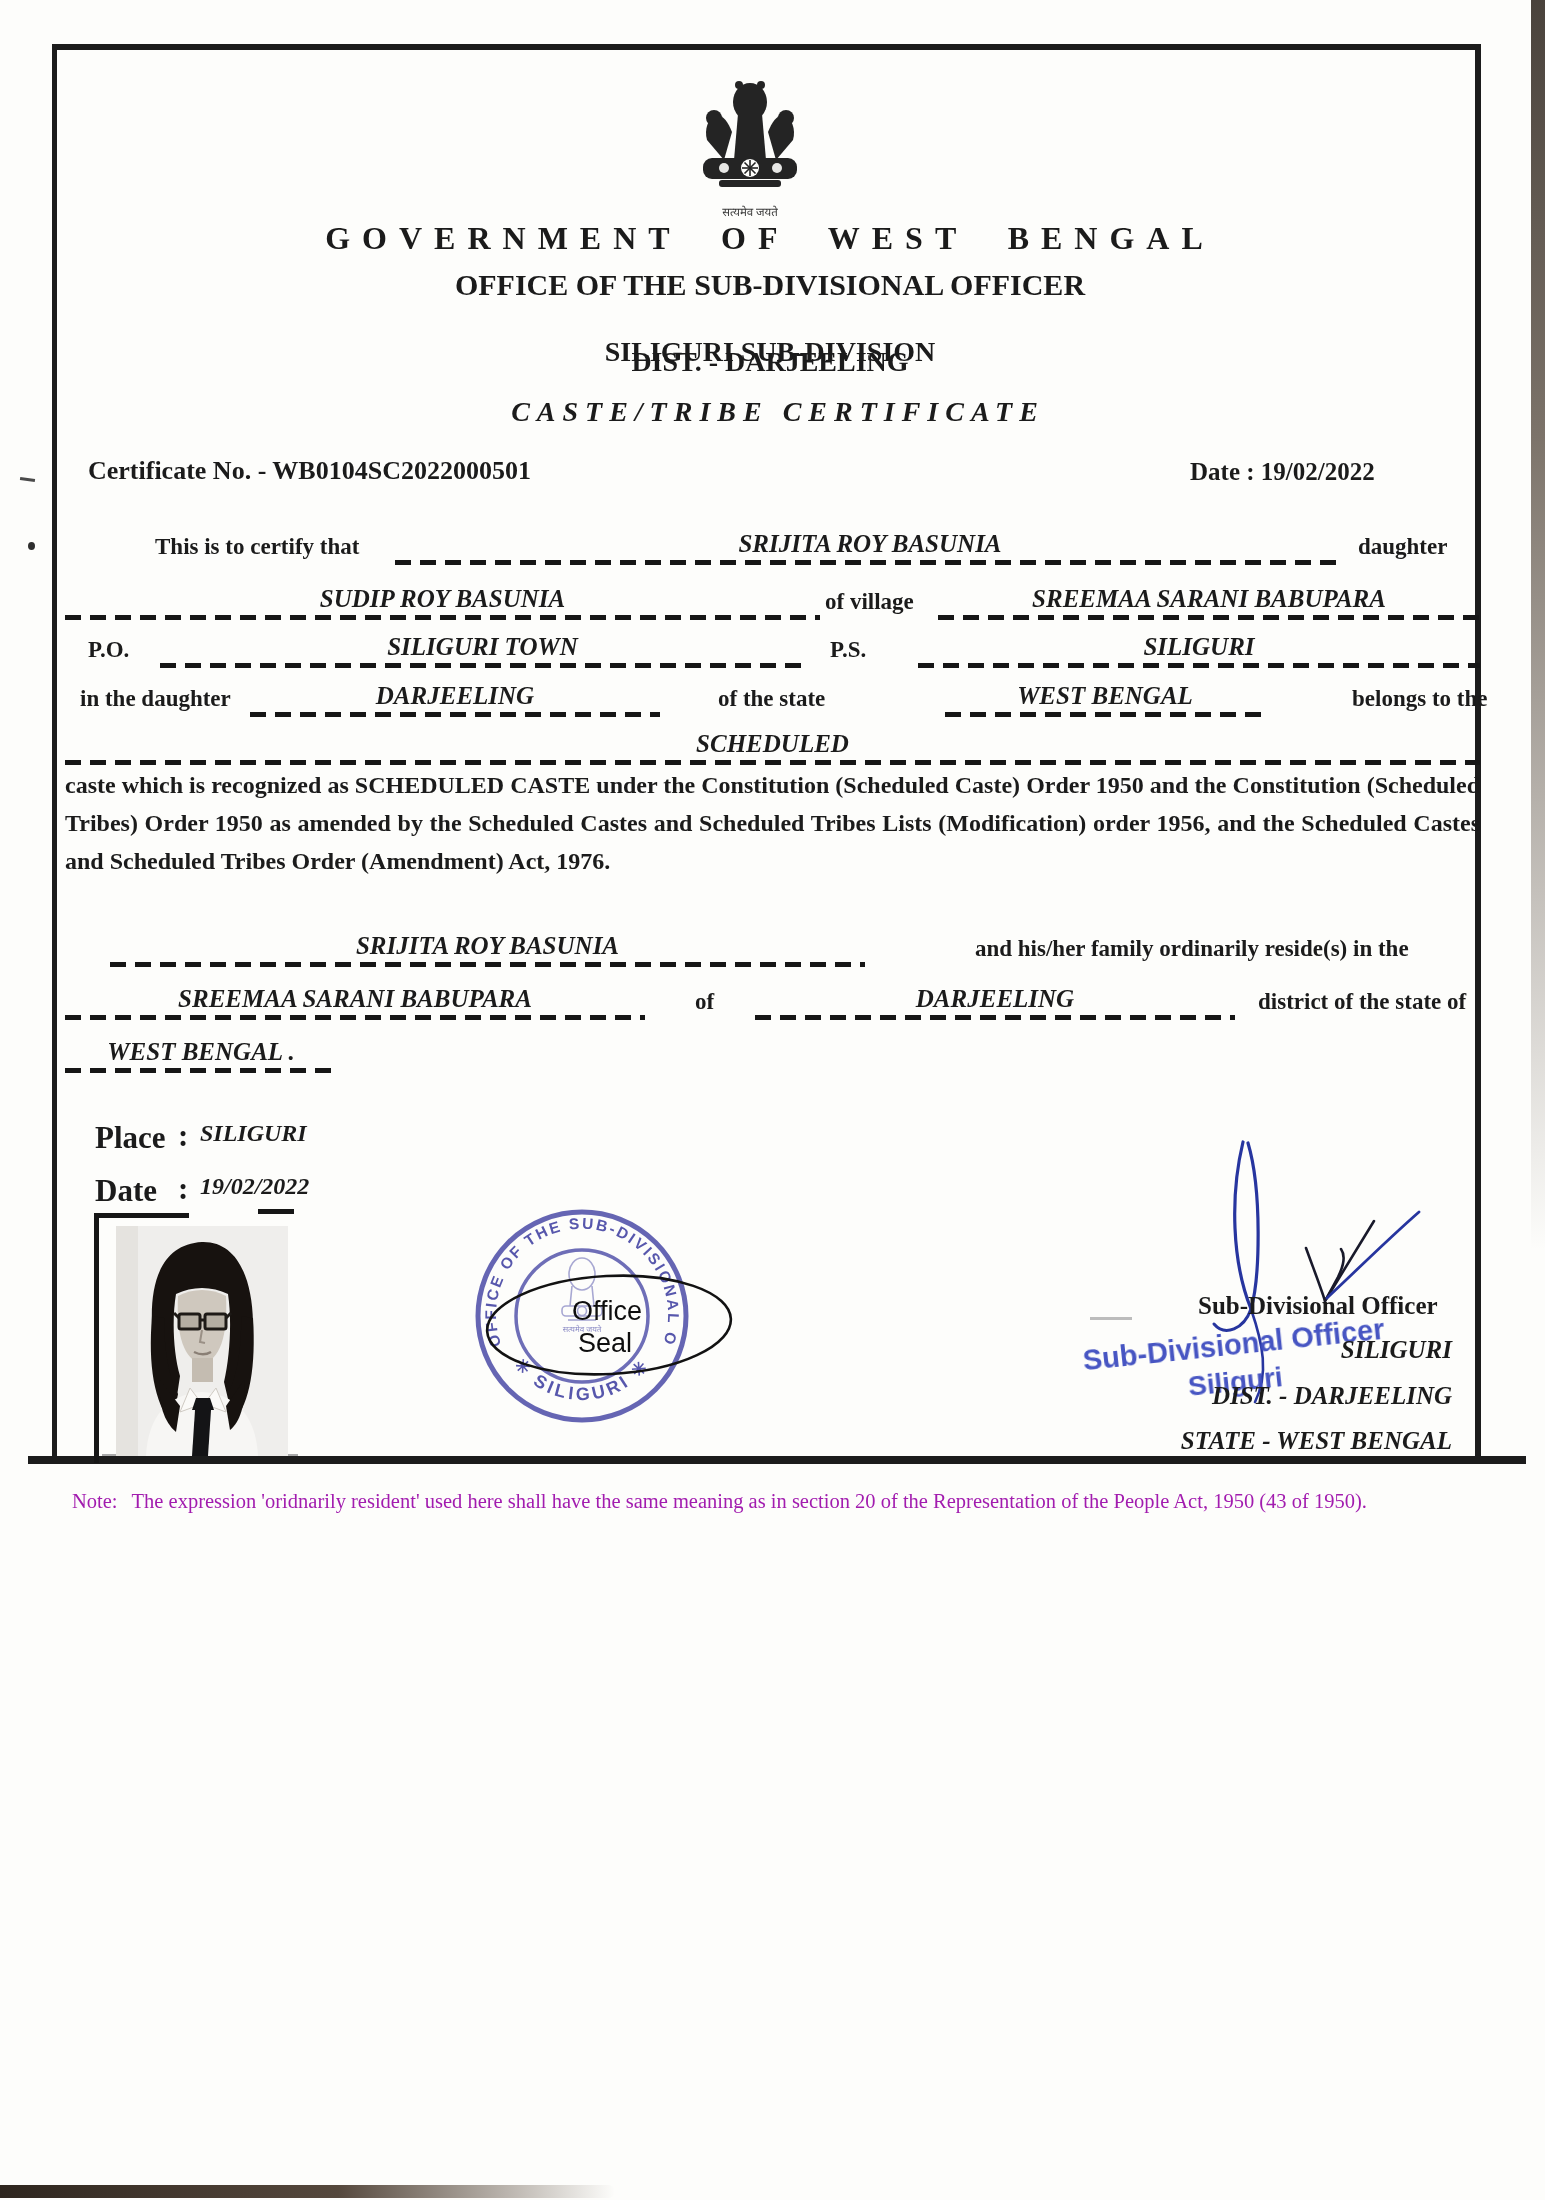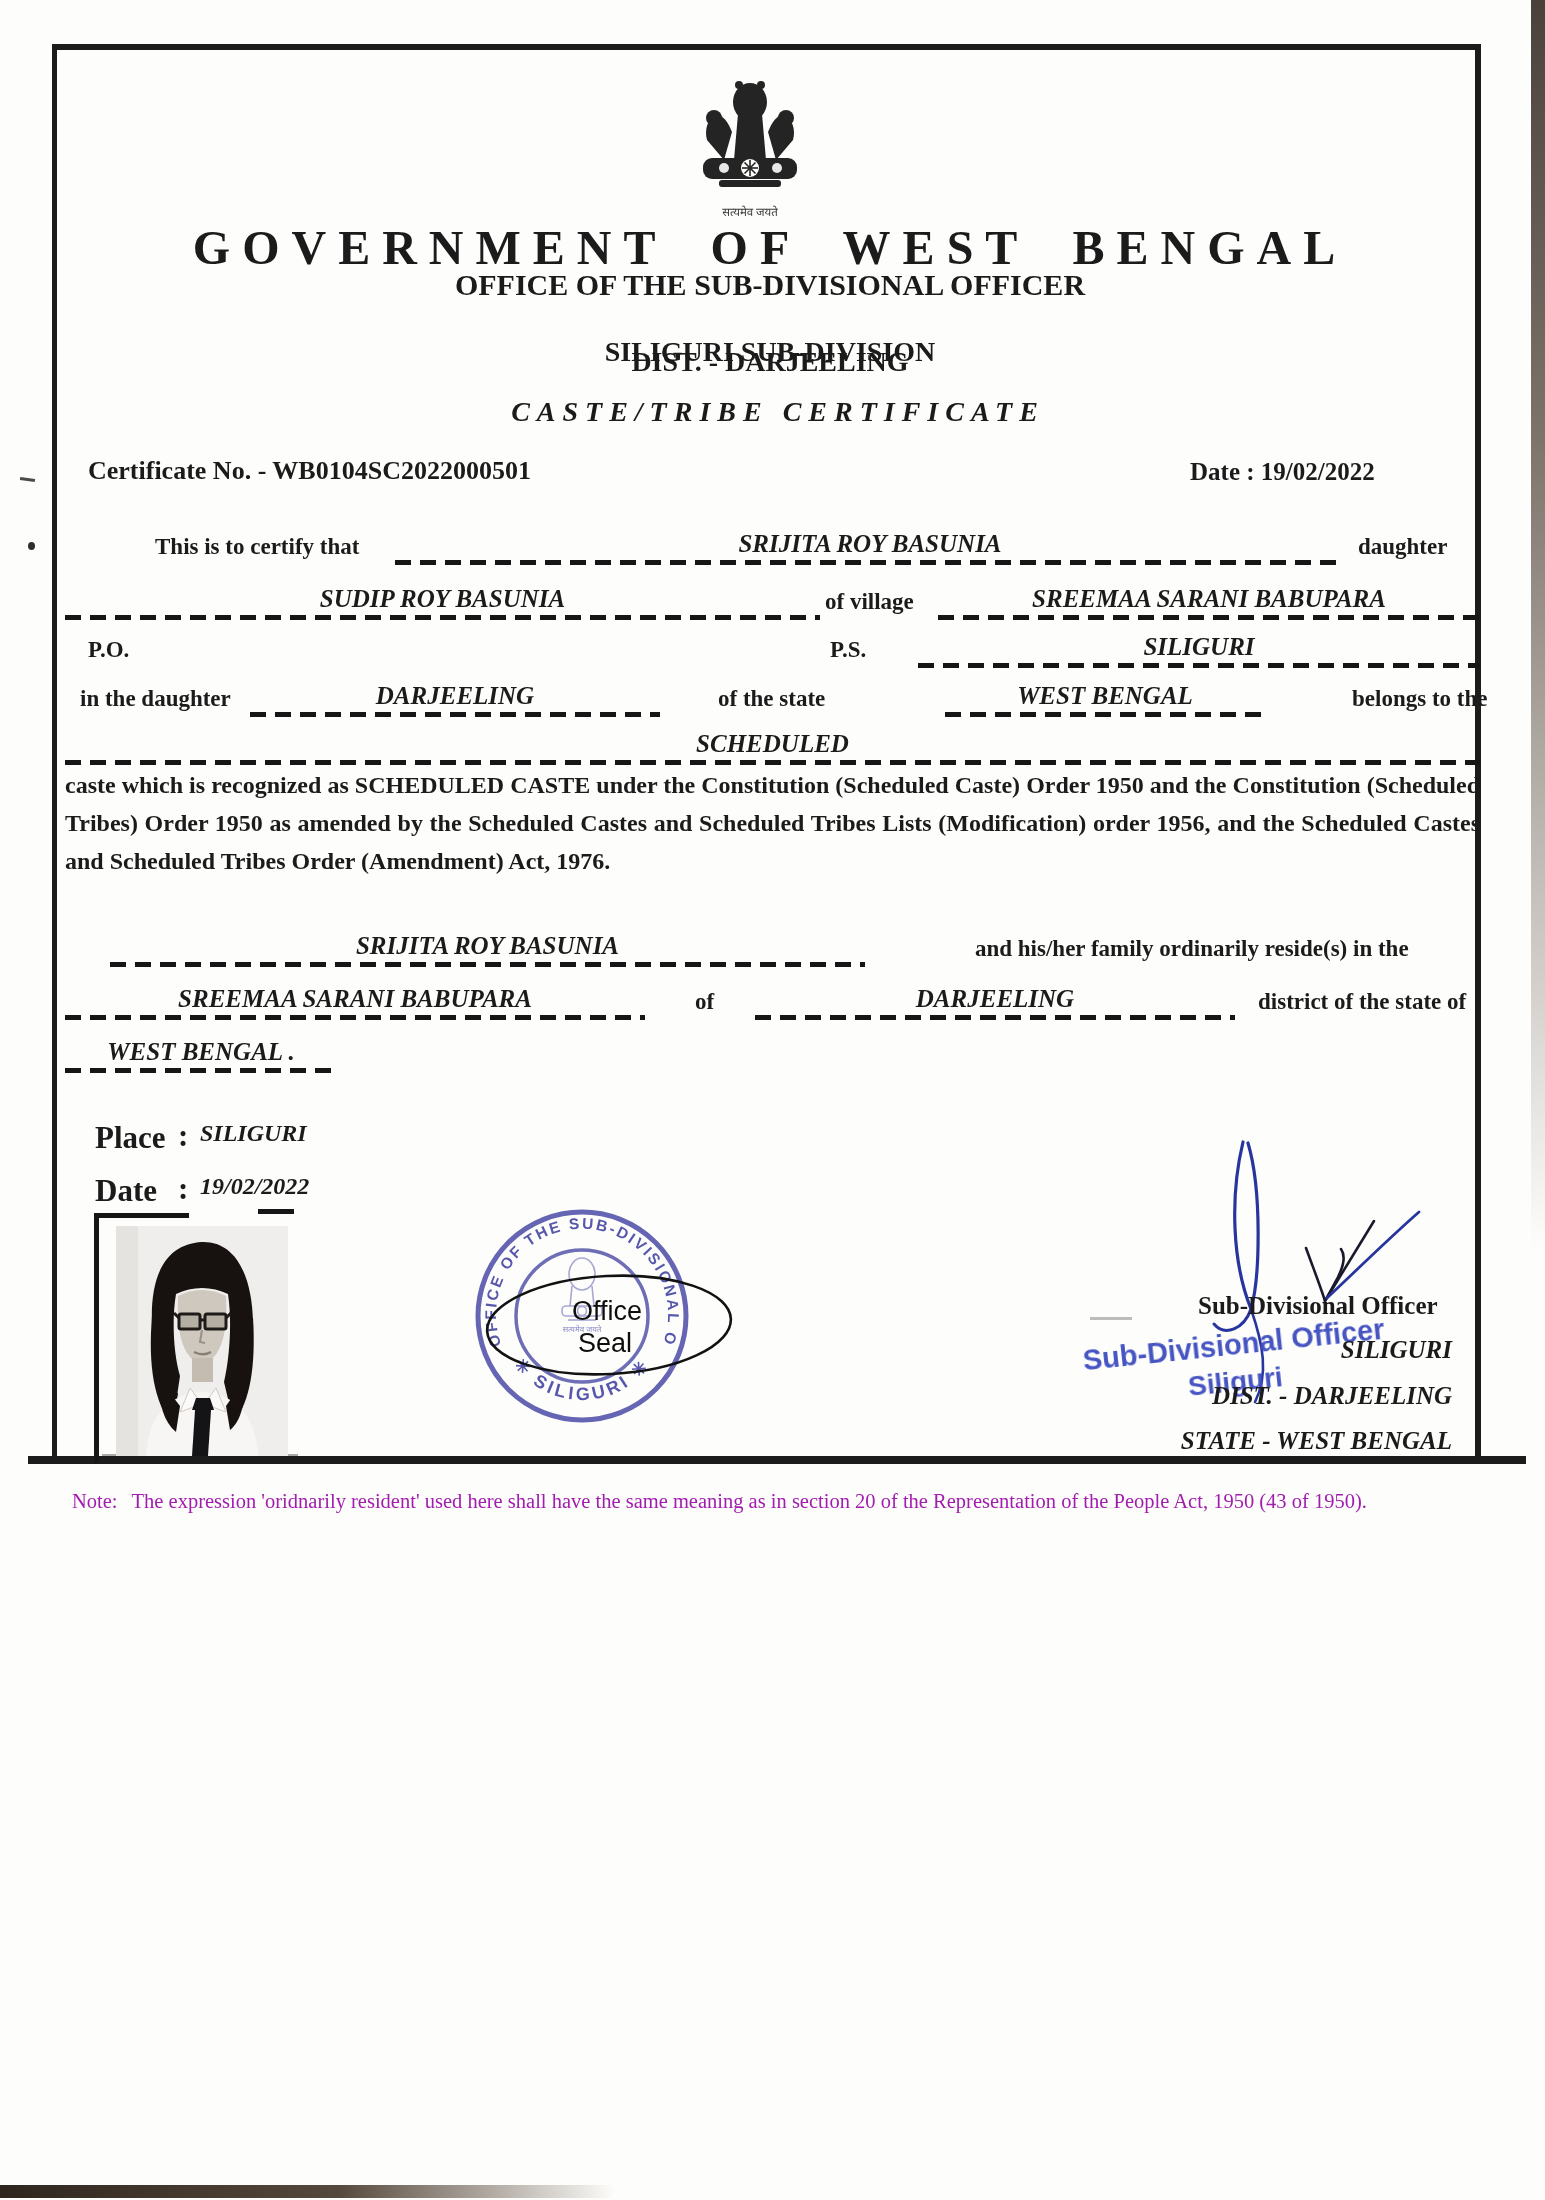--- a/index.html
+++ b/index.html
@@ -4,21 +4,21 @@
 <style>
   html,body{margin:0;padding:0;background:#e9e9e9;}
   .page{position:relative;width:1545px;height:2200px;background:#fdfdfb;overflow:hidden;
         font-family:"Liberation Serif","DejaVu Serif",serif;color:#1b1b1b;}
   
   .fr{position:absolute;background:#1c1c1c;}
   
   .motto{position:absolute;left:690px;top:204px;width:120px;text-align:center;
          font-size:11.5px;color:#3a3a3a;filter:blur(.3px);}
   .gov{position:absolute;left:60px;top:220px;width:1420px;text-align:center;
-       font-size:48px;font-weight:bold;letter-spacing:12px;word-spacing:20px;}
+       font-size:32px;font-weight:bold;letter-spacing:12px;word-spacing:20px;}
   .h2{position:absolute;left:60px;width:1420px;text-align:center;font-weight:bold;}
   .office{top:268px;font-size:30px;}
   .subdiv{top:308px;font-size:28px;margin-top:28px;}
   .distl{top:346px;font-size:28px;}
   .ctitle{position:absolute;left:68px;top:396px;width:1420px;text-align:center;
           font-size:28px;font-weight:bold;font-style:italic;letter-spacing:7px;}
   .certno{position:absolute;left:88px;top:456px;font-size:26px;font-weight:bold;}
   .cdate{position:absolute;left:1190px;top:458px;font-size:25px;font-weight:bold;}
   
   .fl{position:absolute;font-size:23px;font-weight:bold;white-space:nowrap;}
@@ -109,20 +109,23 @@
 
   <div class="blank" style="left:65px;top:582px;width:755px">
     <span class="fv">SUDIP ROY BASUNIA</span>
   </div>
   <span class="fl" style="left:825px;top:589px">of village</span>
   <div class="blank" style="left:938px;top:582px;width:542px">
     <span class="fv">SREEMAA SARANI BABUPARA</span>
   </div>
 
   <span class="fl" style="left:88px;top:637px">P.O.</span>
+  <div class="blank" style="left:160px;top:630px;width:645px">
+    <span class="fv">SILIGURI TOWN</span>
+  </div>
   <span class="fl" style="left:830px;top:637px">P.S.</span>
   <div class="blank" style="left:918px;top:630px;width:562px">
     <span class="fv">SILIGURI</span>
   </div>
 
   <span class="fl" style="left:80px;top:686px">in the daughter</span>
   <div class="blank" style="left:250px;top:679px;width:410px">
     <span class="fv">DARJEELING</span>
   </div>
   <span class="fl" style="left:718px;top:686px">of the state</span>

